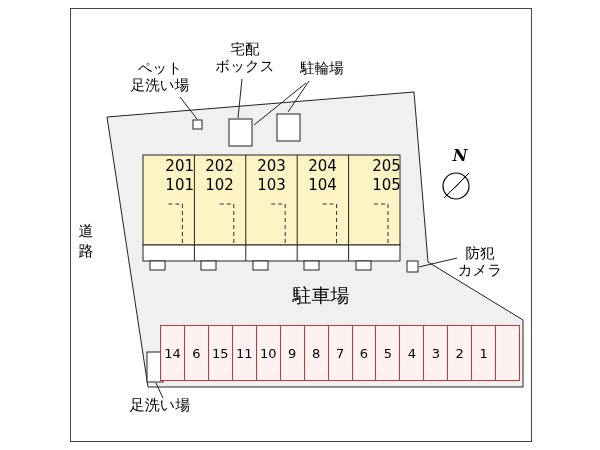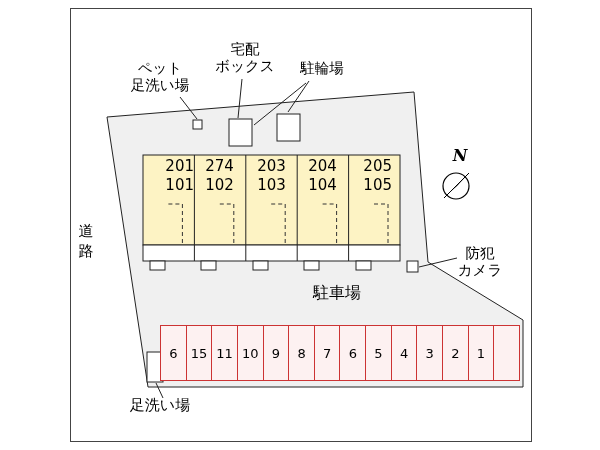--- a/index.html
+++ b/index.html
@@ -83,46 +83,47 @@
 
   <div class="lbl" style="left:115px;top:60px;width:90px;">ペット
 足洗い場</div>
   <div class="lbl" style="left:212px;top:41px;width:66px;">宅配
 ボックス</div>
   <div class="lbl" style="left:292px;top:60px;width:60px;">駐輪場</div>
   <div class="lbl lbl-road" style="left:77px;top:221px;width:18px;">道
 路</div>
   <div class="lbl" style="left:451px;top:229px;width:58px;margin-top:16px;">防犯
 カメラ</div>
-  <div class="lbl" style="left:300px;top:284px;width:74px;font-size:16px;">駐車場</div>
+  <div class="lbl" style="left:284px;top:284px;width:74px;font-size:19px;">駐車場</div>
   <div class="lbl" style="left:118px;top:397px;width:84px;font-size:15px;">足洗い場</div>
   <div class="lbl lbl-n" style="left:449px;top:147px;width:22px;">N</div>
 
   <div class="unit" style="left:143px;text-align:right;">
     <div>201</div>
     <div>101</div>
   </div>
   <div class="unit" style="left:194px;">
-    <div>274</div>
+    <div>202</div>
     <div>102</div>
   </div>
   <div class="unit" style="left:246px;">
     <div>203</div>
     <div>103</div>
   </div>
   <div class="unit" style="left:297px;">
     <div>204</div>
     <div>104</div>
   </div>
-  <div class="unit" style="left:341px;text-align:right;">
+  <div class="unit" style="left:361px;">
     <div>205</div>
     <div>105</div>
   </div>
 
   <div class="parking">
+    <div class="space">14</div>
     <div class="space">6</div>
     <div class="space">15</div>
     <div class="space">11</div>
     <div class="space">10</div>
     <div class="space">9</div>
     <div class="space">8</div>
     <div class="space">7</div>
     <div class="space">6</div>
     <div class="space">5</div>
     <div class="space">4</div>

